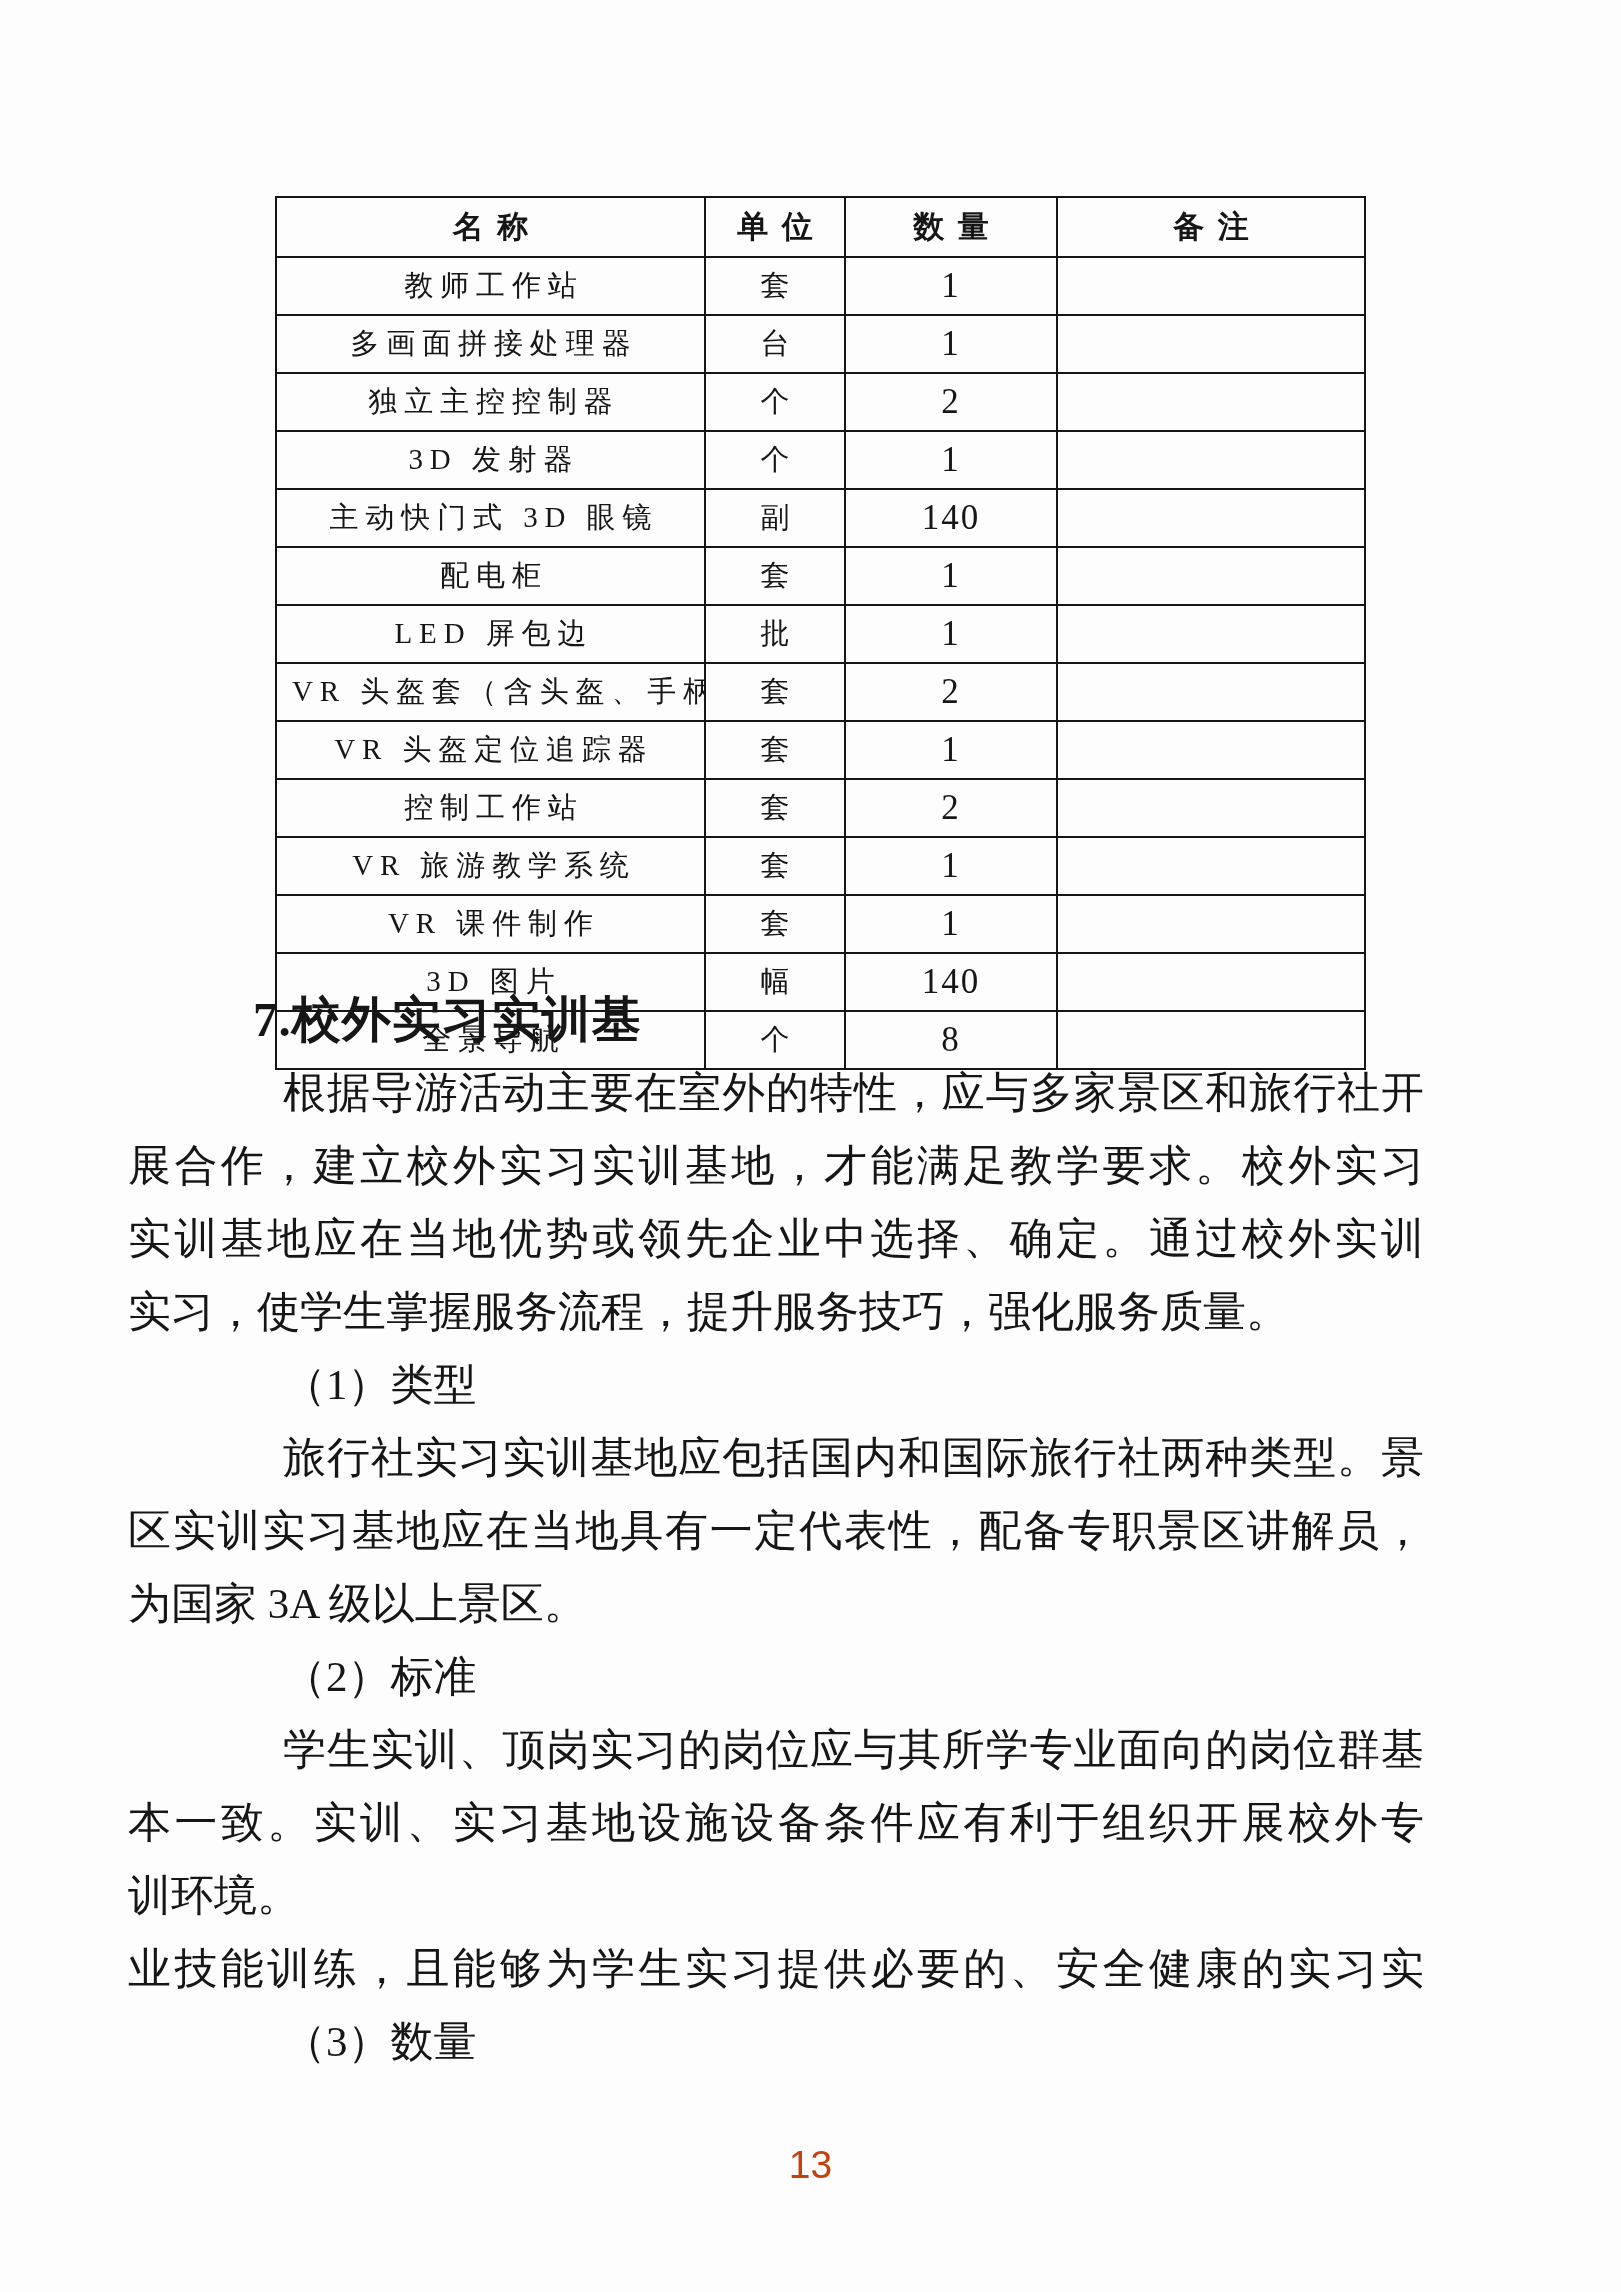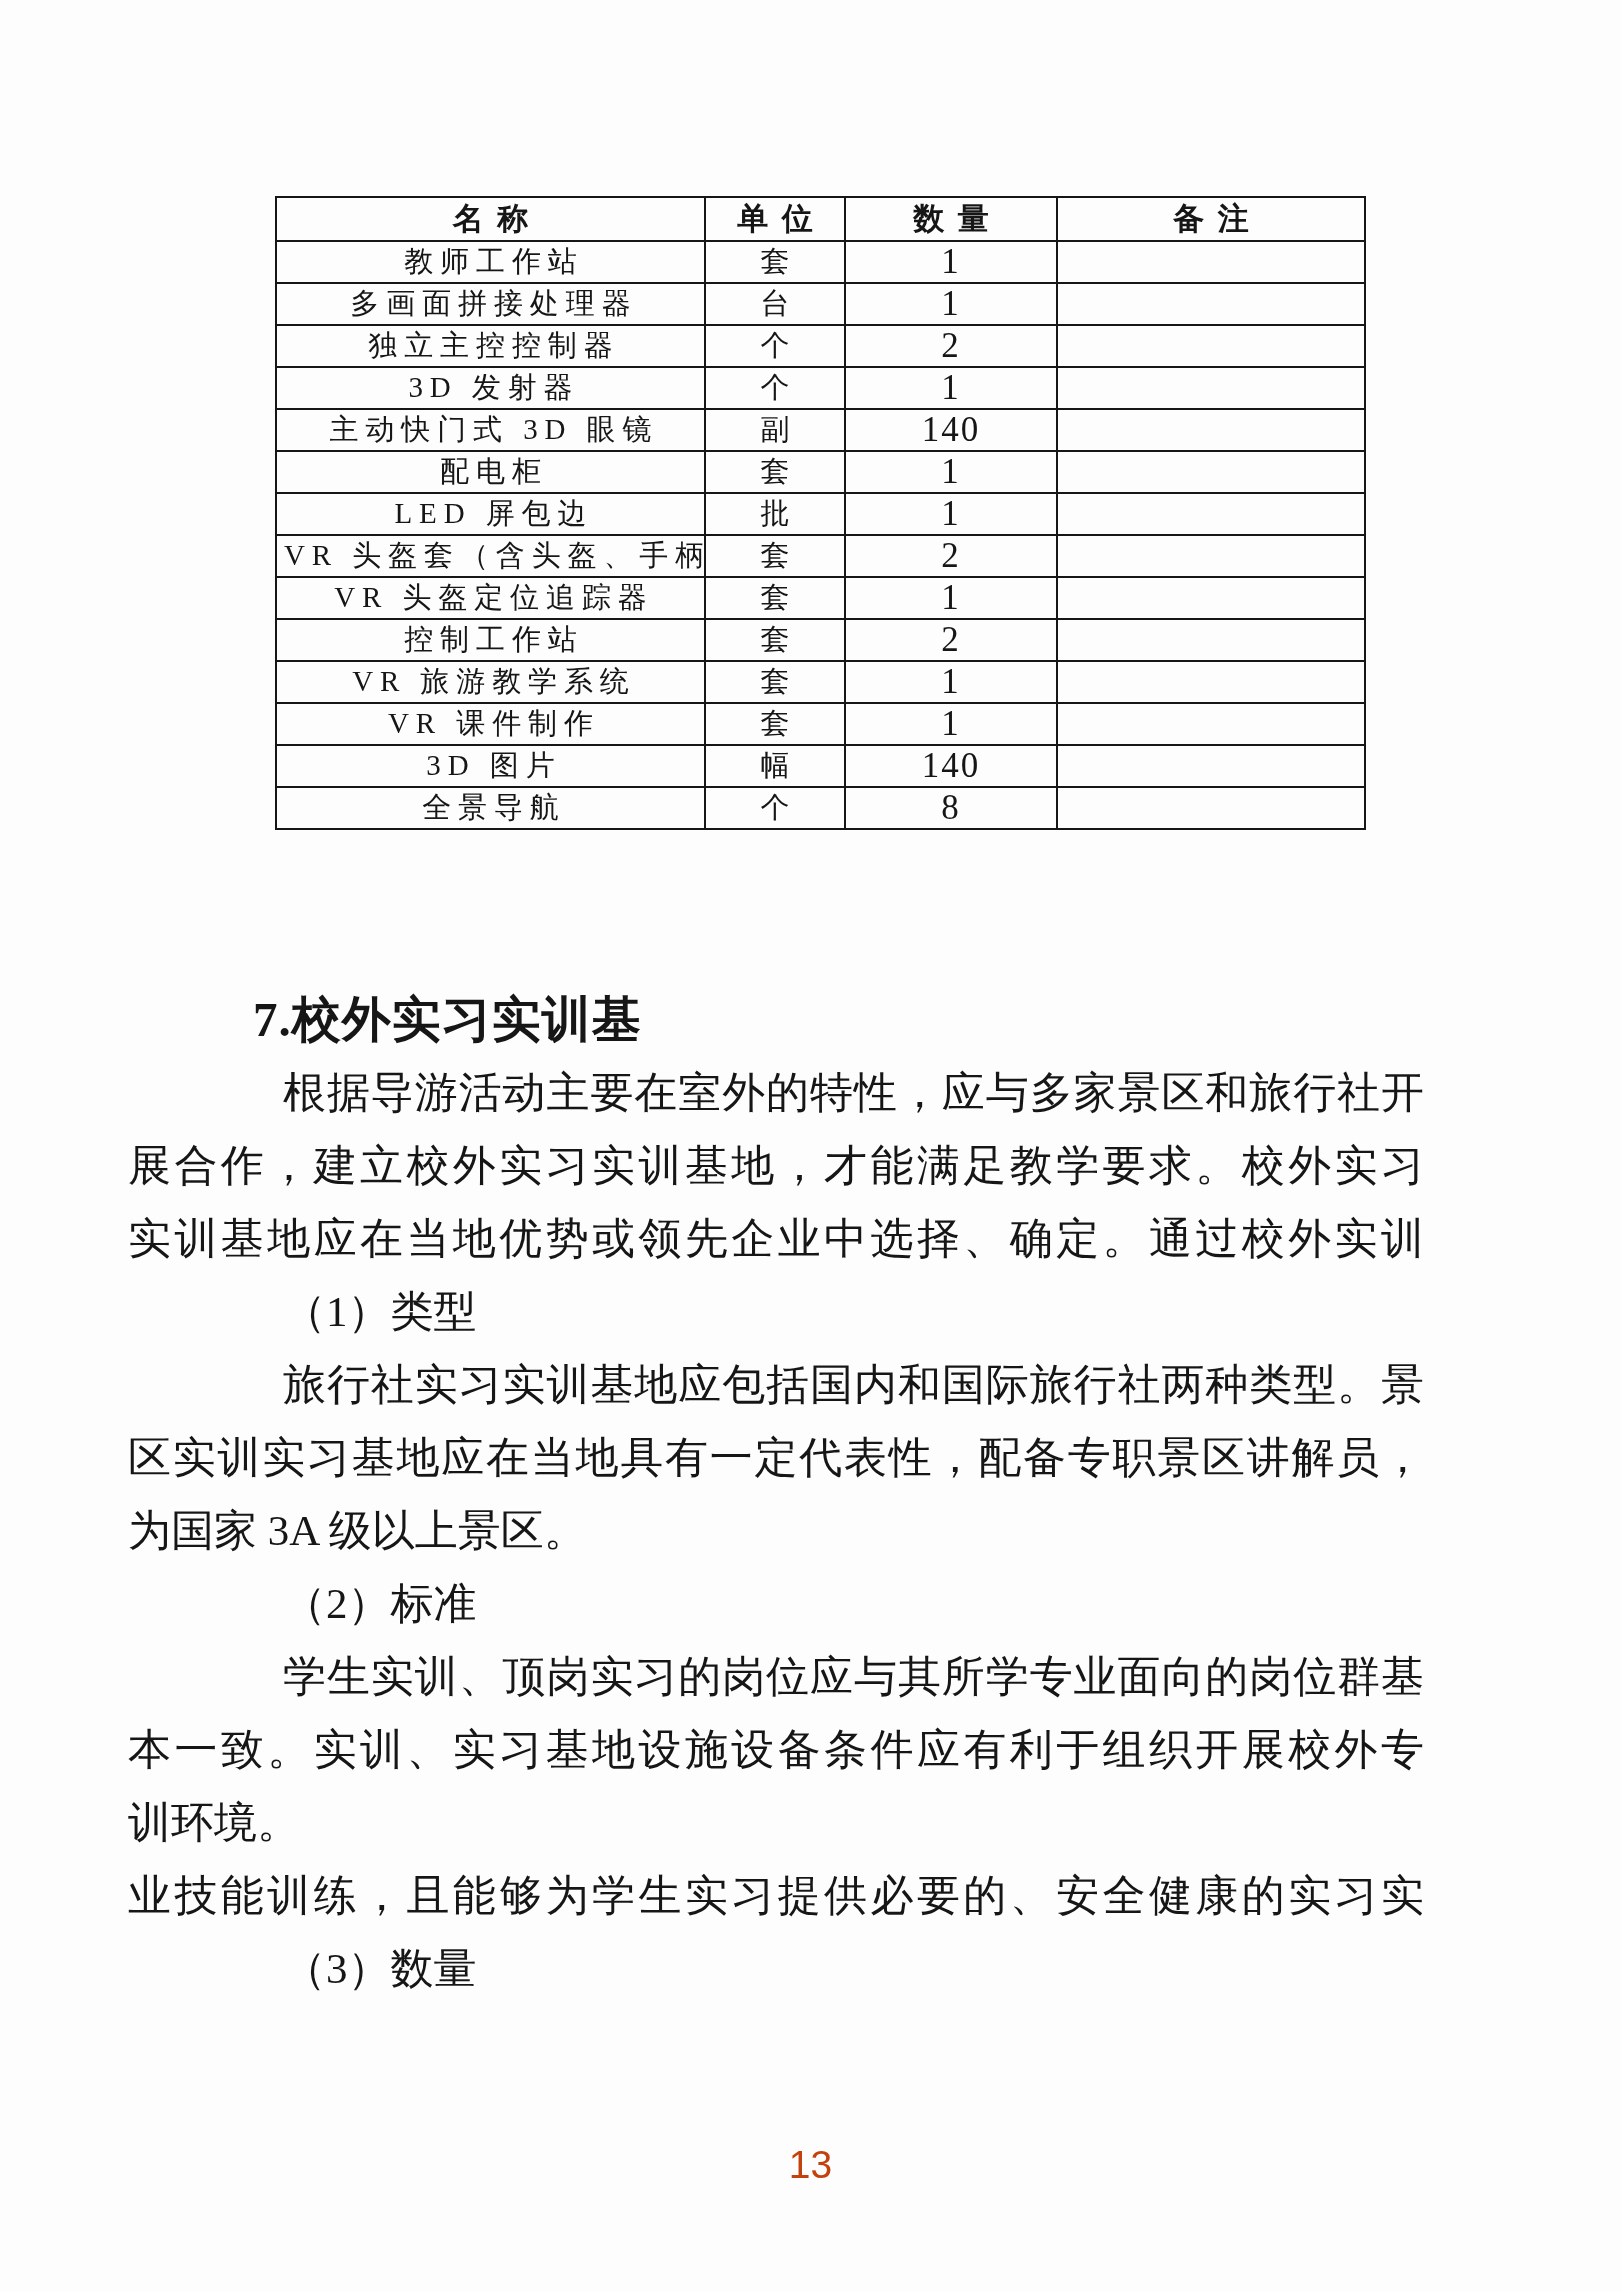--- a/index.html
+++ b/index.html
@@ -30,21 +30,21 @@
   }
   .page-table col.c1 { width: 429px; }
   .page-table col.c2 { width: 140px; }
   .page-table col.c3 { width: 212px; }
   .page-table col.c4 { width: 308px; }
   .page-table th, .page-table td {
     border-left: 2px solid #161616;
     border-right: 2px solid #161616;
     border-top: 2.9px solid #161616;
     border-bottom: 2.9px solid #161616;
-    padding: 0;
+    padding: 8px;
     text-align: center;
     vertical-align: middle;
     white-space: nowrap;
     overflow: hidden;
   }
   .page-table thead tr { height: 43px; }
   .page-table tbody tr { height: 36px; }
   .page-table th {
     font-size: 31px;
     font-weight: 700;
@@ -205,20 +205,21 @@
         </tr>
       </tbody>
   </table>
 
   <div class="body-text">
     <div class="heading">7.校外实习实训基</div>
 
   <div class="line full indent">根据导游活动主要在室外的特性，应与多家景区和旅行社开</div>
       <div class="line full">展合作，建立校外实习实训基地，才能满足教学要求。校外实习</div>
       <div class="line full">实训基地应在当地优势或领先企业中选择、确定。通过校外实训</div>
+      <div class="line">实习，使学生掌握服务流程，提升服务技巧，强化服务质量。</div>
       <div class="line indent">（1）类型</div>
       <div class="line full indent">旅行社实习实训基地应包括国内和国际旅行社两种类型。景</div>
       <div class="line full">区实训实习基地应在当地具有一定代表性，配备专职景区讲解员，</div>
       <div class="line">为国家 3A 级以上景区。</div>
       <div class="line indent">（2）标准</div>
       <div class="line full indent">学生实训、顶岗实习的岗位应与其所学专业面向的岗位群基</div>
       <div class="line full">本一致。实训、实习基地设施设备条件应有利于组织开展校外专</div>
       <div class="line">训环境。</div>
       <div class="line full">业技能训练，且能够为学生实习提供必要的、安全健康的实习实</div>
       <div class="line indent">（3）数量</div>

